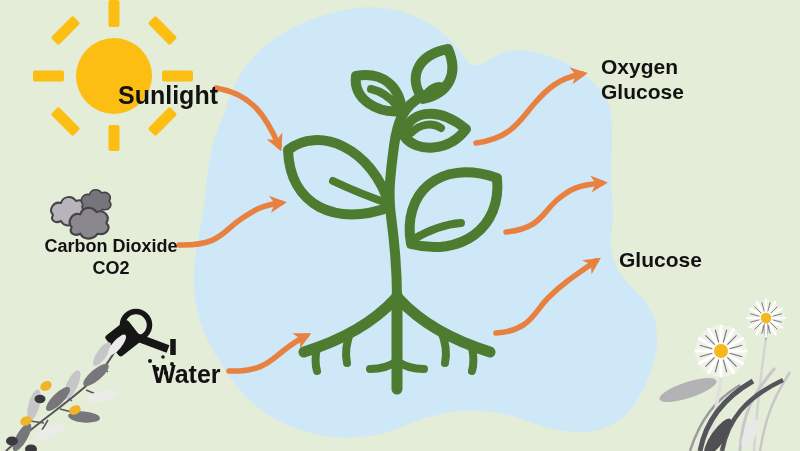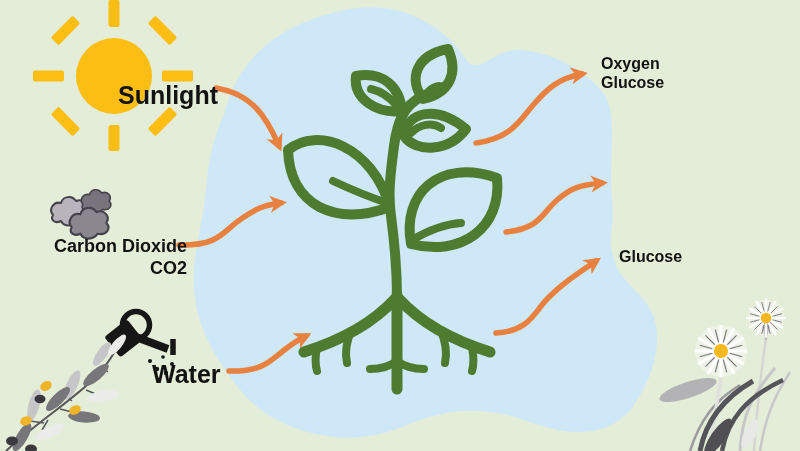--- a/index.html
+++ b/index.html
@@ -7,22 +7,22 @@
     --arrow:#e8813f; --text:#121212; --ink:#161616;
   }
   *{margin:0;padding:0;box-sizing:border-box}
   html,body{width:800px;height:451px;overflow:hidden}
   body{background:var(--bg);font-family:"Liberation Sans","DejaVu Sans",sans-serif;position:relative}
   .stage{position:absolute;inset:0;width:800px;height:451px}
   svg{display:block}
   .lbl{position:absolute;font-weight:700;color:var(--text);white-space:nowrap;line-height:1.2}
   .lbl-lg{font-size:25px}
   .lbl-md{font-size:18px}
-  .lbl-sm{font-size:16px}
-  .center{text-align:right;white-space:normal}
+  .lbl-sm{font-size:21px}
+  .center{text-align:center;white-space:normal}
   .arrow{fill:none;stroke:var(--arrow);stroke-width:5.5;stroke-linecap:round}
   .plantline{fill:none;stroke:var(--plant);stroke-width:10;stroke-linecap:round;stroke-linejoin:round}
   .rootmain{stroke-width:11}
   .rootlet{stroke-width:8}
   .vein{stroke-width:8}
   .cloud{stroke:#45424b;stroke-width:2;stroke-linejoin:round}
   .can{fill:var(--ink)}
   .canstroke{fill:none;stroke:var(--ink)}
   .oliveleaf,.berry{stroke:none}
 </style>

